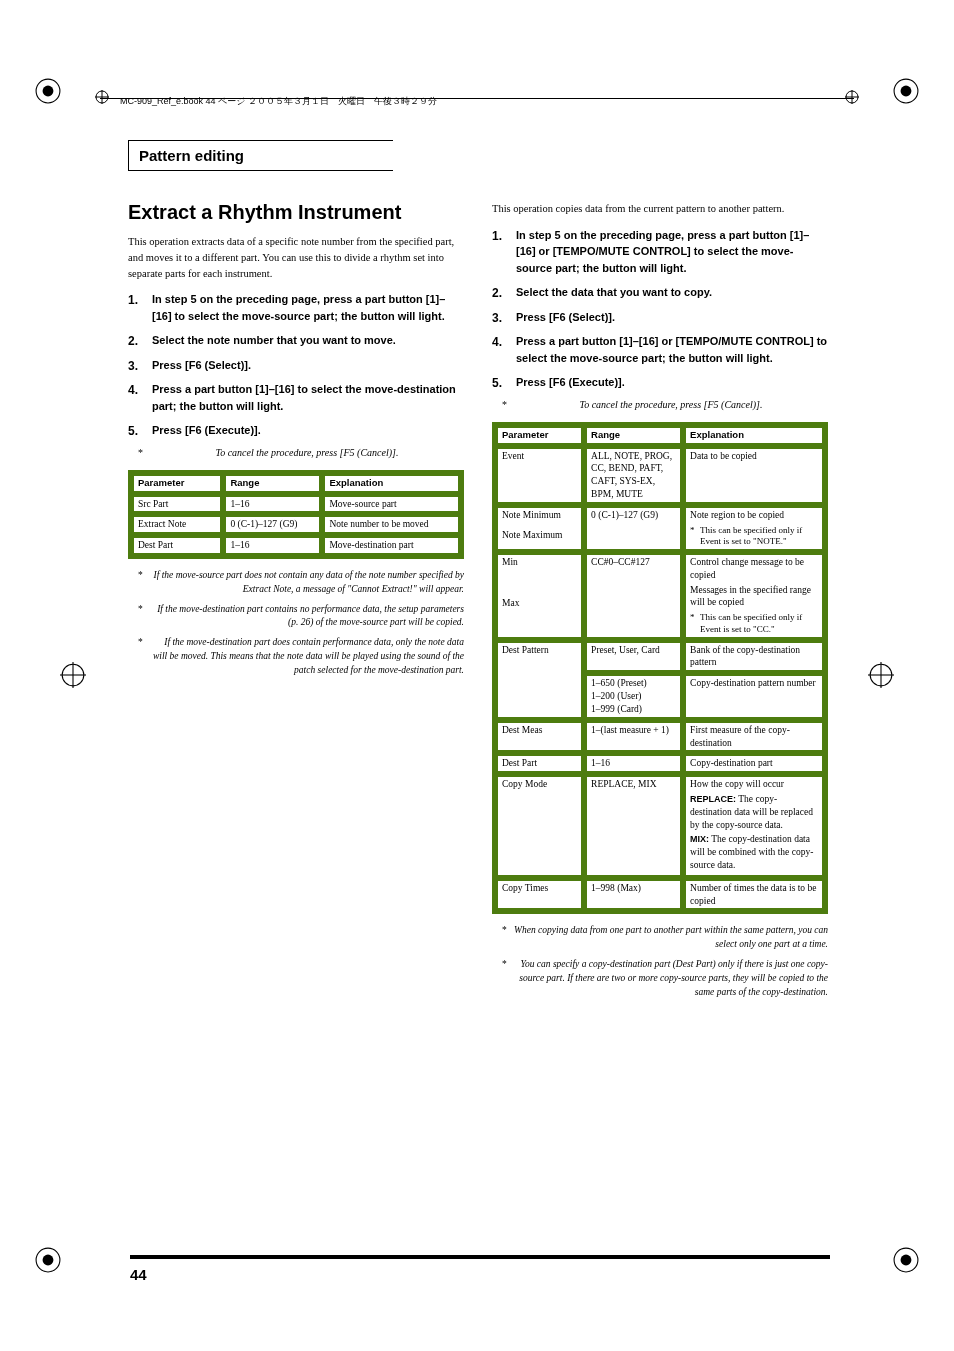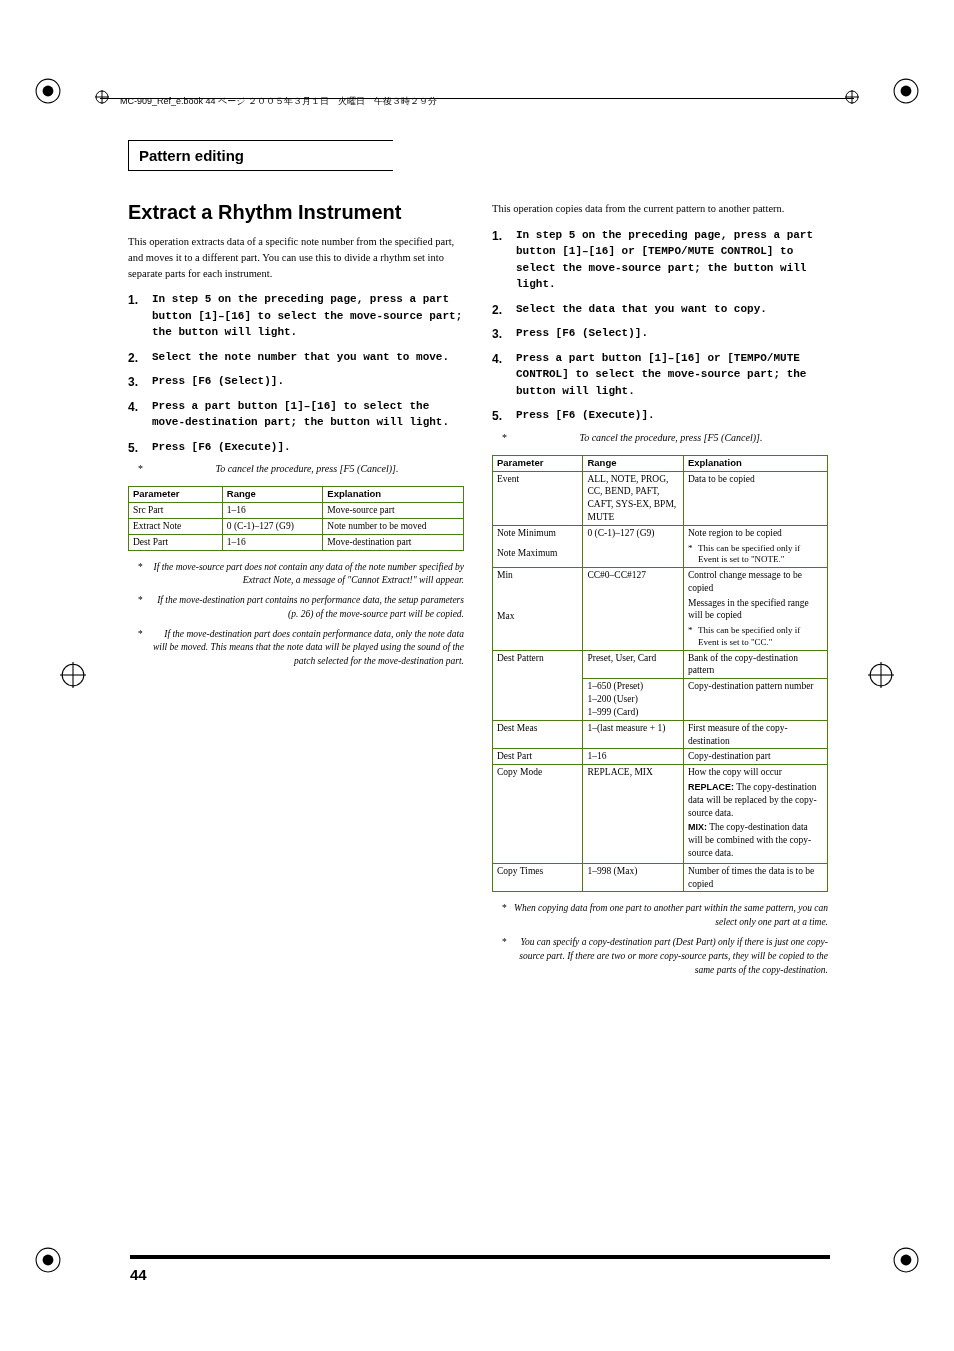--- a/index.html
+++ b/index.html
@@ -51,21 +51,21 @@
     line-height: 1.5;
     margin-bottom: 10px;
   }
   ol.steps {
     list-style: none;
     counter-reset: stepc;
     margin-bottom: 8px;
   }
   ol.steps > li {
     counter-increment: stepc;
-    font-family: Liberation Mono, monospace;
+    font-family: Liberation Sans, sans-serif;
     font-weight: bold;
     font-size: 11px;
     line-height: 1.5;
     margin: 8px 0 8px 0;
     padding-left: 24px;
     position: relative;
   }
   ol.steps > li::before {
     content: counter(stepc) ".";
     position: absolute;
@@ -89,21 +89,21 @@
     left: 0;
     font-style: normal;
   }
   table.param {
     border-collapse: collapse;
     width: 100%;
     font-size: 9.5px;
     margin-bottom: 10px;
   }
   table.param th, table.param td {
-    border: 1px solid #4d7c0f;
+    border: 6px solid #4d7c0f;
     padding: 1px 4px;
     text-align: left;
     vertical-align: top;
     line-height: 1.35;
   }
   table.param th {
     font-family: Arial, Helvetica, sans-serif;
     font-weight: bold;
     font-size: 9.5px;
   }

